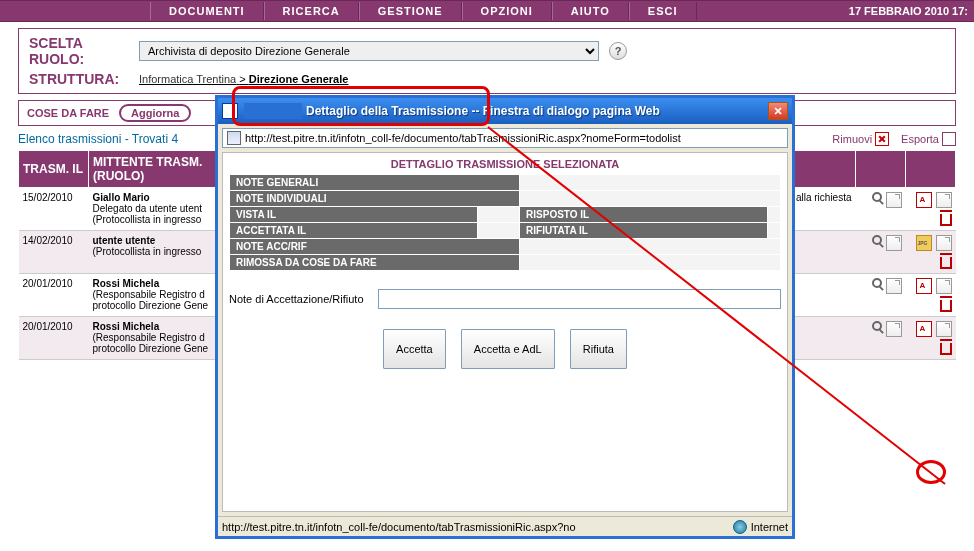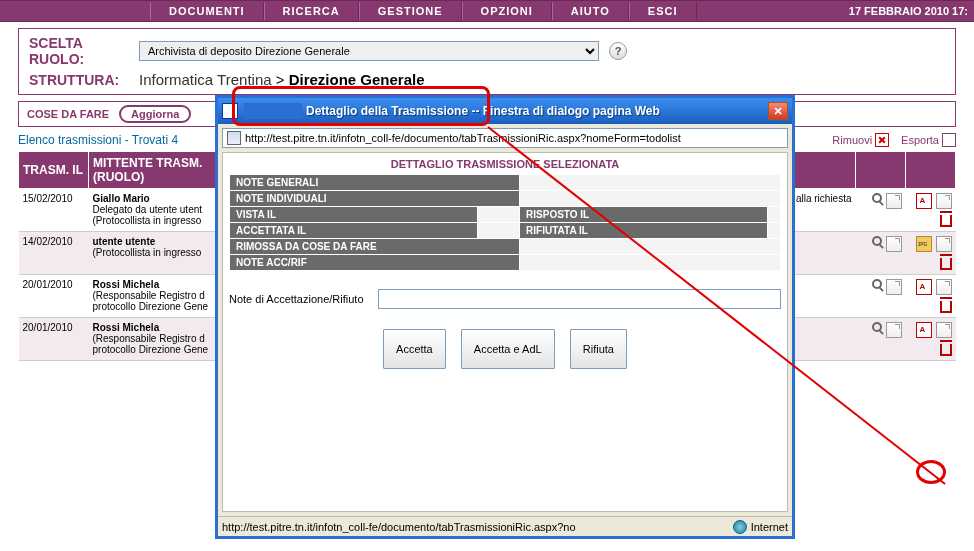--- a/index.html
+++ b/index.html
@@ -10,21 +10,21 @@
   .topbar .tab { padding: 3px 18px; border-left: 1px solid #a966a0; border-right: 1px solid #6a2856; font-weight: bold; font-size: 11px; letter-spacing: 1px; cursor: pointer; }
   .topbar .date { position: absolute; right: 6px; font-weight: bold; font-size: 11px; }
 
   .page { padding: 6px 18px; }
 
   .panel { border: 1px solid #86386f; background: #fff; padding: 6px 10px; margin-bottom: 6px; }
   .row { display: flex; align-items: center; margin-bottom: 4px; }
   .label { color: #86386f; font-weight: bold; font-size: 14px; width: 110px; }
   .select { flex: 0 0 460px; height: 20px; border: 1px solid #7e9db9; font-size: 11px; padding: 1px 4px; margin-right: 10px; }
   .help-icon { width: 18px; height: 18px; border: 1px solid #999; border-radius: 50%; display: inline-flex; align-items: center; justify-content: center; font-weight: bold; color: #555; background: linear-gradient(#fff,#ddd); }
-  .breadcrumb { font-size: 15px; }
+  .breadcrumb { font-size: 11px; text-decoration: underline; }
   .breadcrumb .bc-item { color: #333; }
   .breadcrumb .bc-current { font-weight: bold; }
 
   .todobar { border: 1px solid #86386f; padding: 3px 8px; display: flex; align-items: center; margin-bottom: 6px; }
   .todobar-label { color: #86386f; font-weight: bold; font-size: 11px; margin-right: 10px; }
   .btn-outline { border: 2px solid #86386f; color: #86386f; background: #fff; border-radius: 10px; padding: 1px 10px; font-weight: bold; font-size: 11px; cursor: pointer; }
 
   .listhead { display: flex; align-items: center; margin: 4px 0; }
   .listhead-title { color: #0369a1; font-size: 12px; }
   .listhead-actions { margin-left: auto; display: flex; gap: 12px; align-items: center; }
@@ -267,25 +267,25 @@
         <td class="lbl">RISPOSTO IL</td>
             <td class="val"></td>
       </tr>
       <tr>
         <td class="lbl">ACCETTATA IL</td>
             <td class="val"></td>
         <td class="lbl">RIFIUTATA IL</td>
             <td class="val"></td>
       </tr>
       <tr>
-            <td class="lbl" colspan="2">RIMOSSA DA COSE DA FARE</td>
+            <td class="lbl" colspan="2">NOTE ACC/RIF</td>
             <td class="val" colspan="2"></td>
           </tr>
       <tr>
-            <td class="lbl" colspan="2">NOTE ACC/RIF</td>
+            <td class="lbl" colspan="2">RIMOSSA DA COSE DA FARE</td>
             <td class="val" colspan="2"></td>
           </tr>
     </tbody>
       </table>
 
     <div class="noterow">
       <span>Note di Accettazione/Rifiuto</span>
       <input type="text" style="">
     </div>
 

